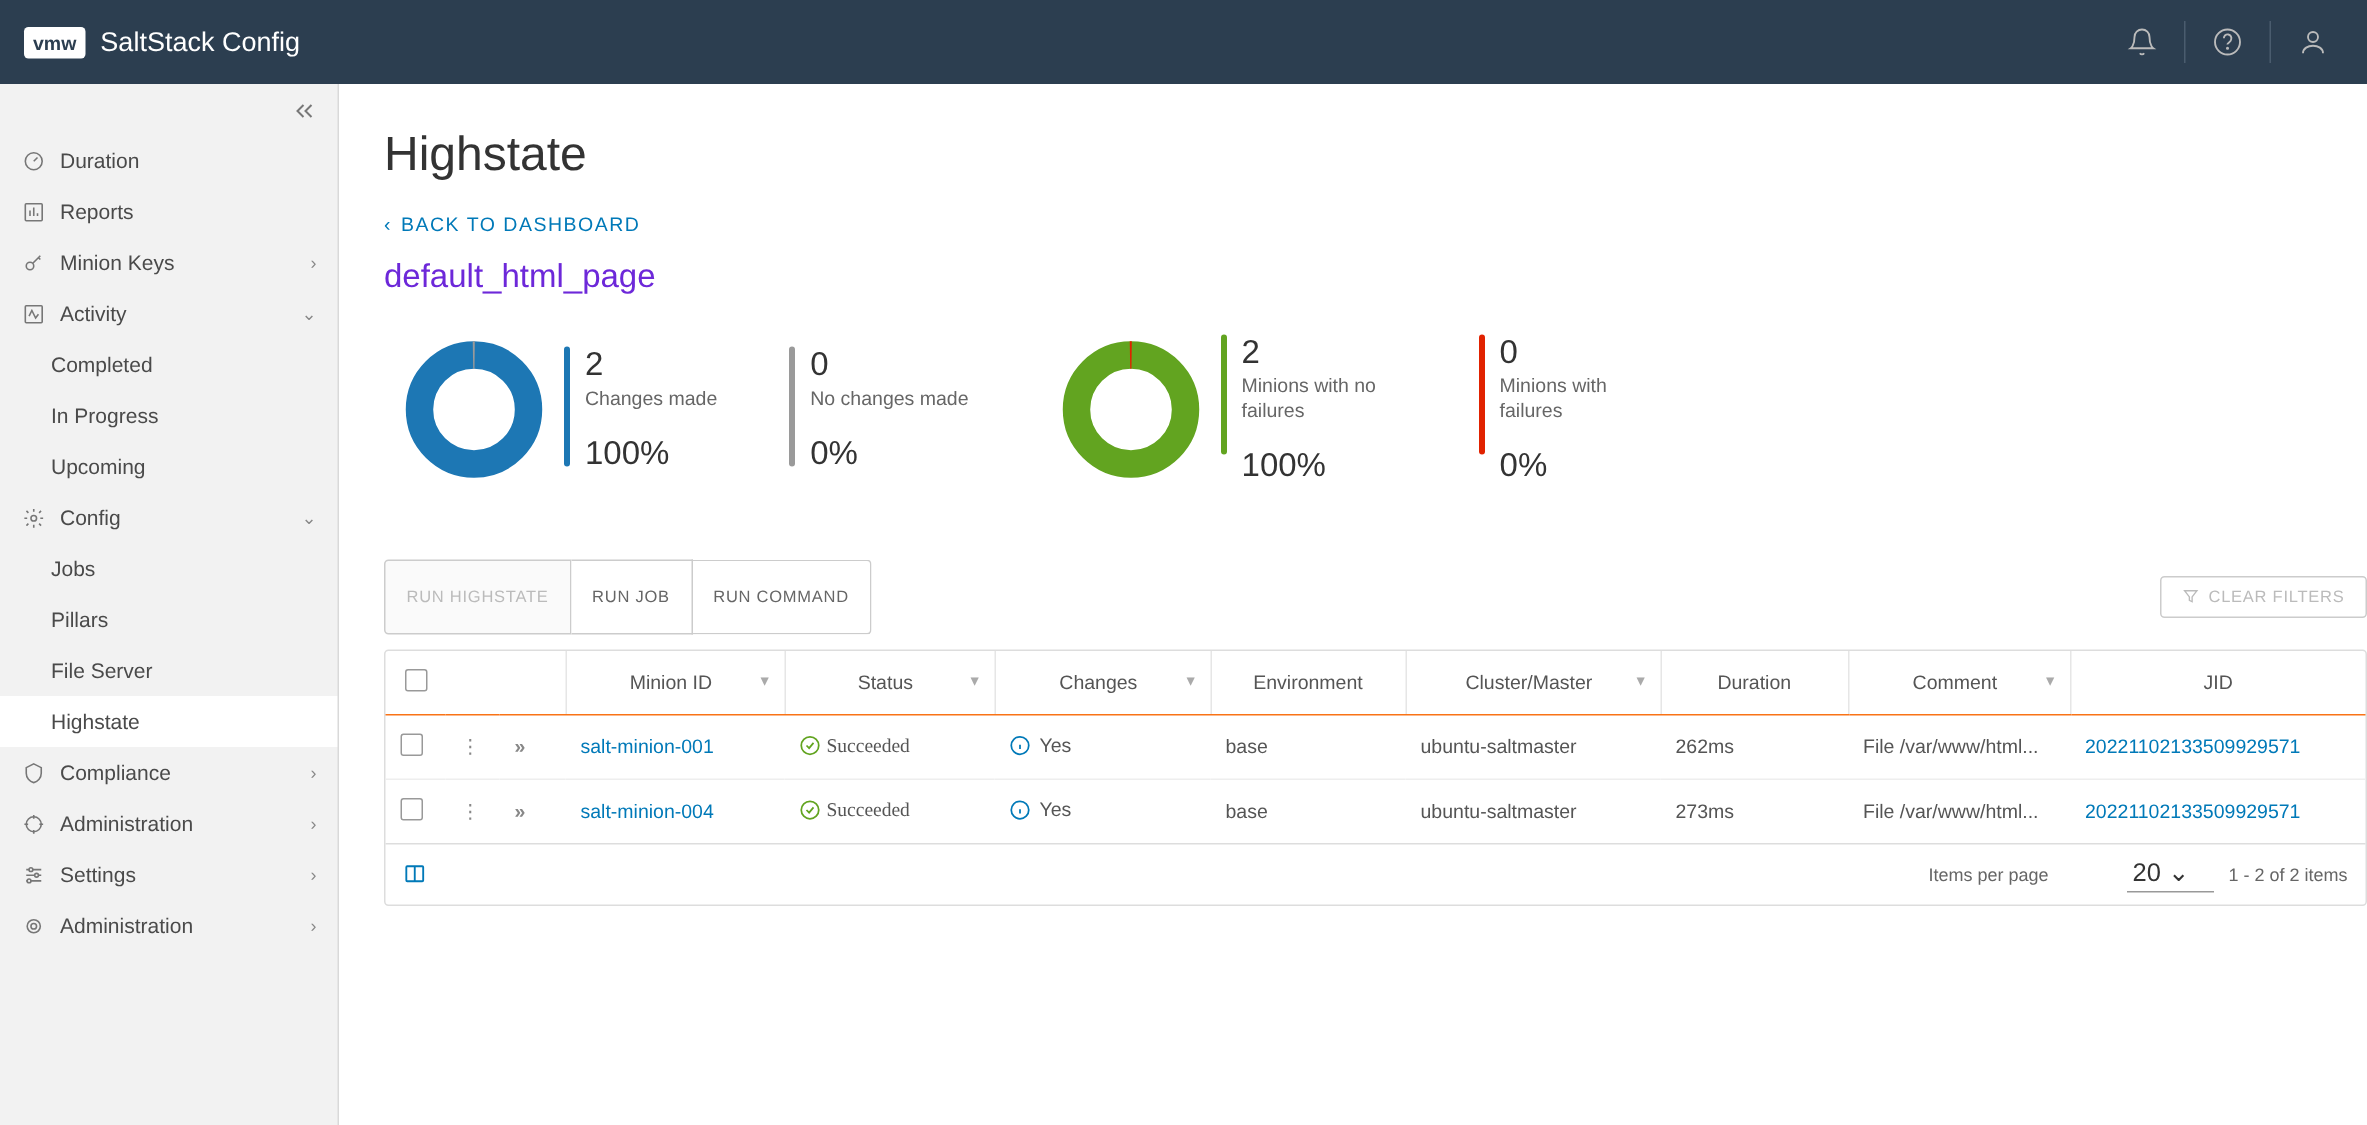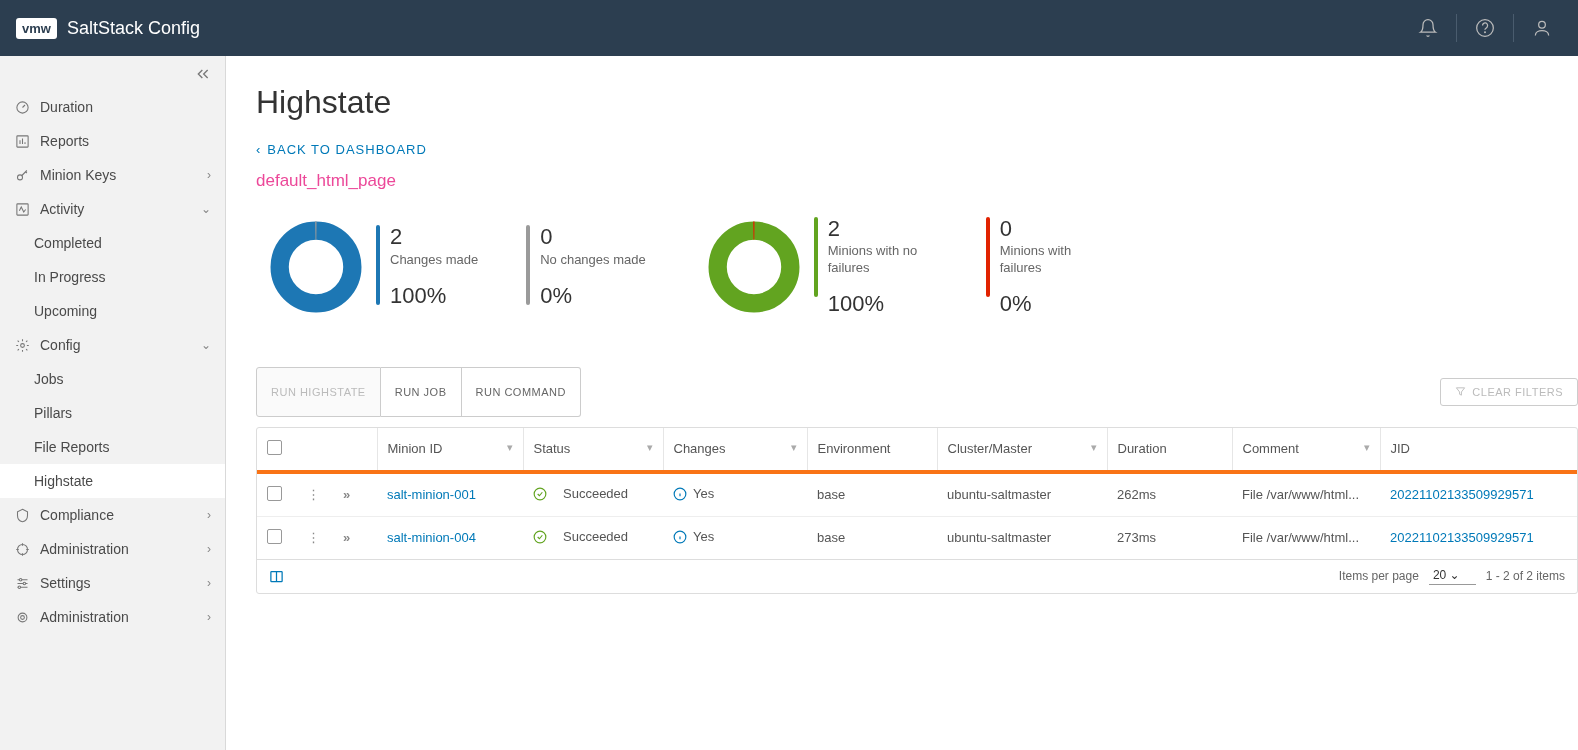--- a/index.html
+++ b/index.html
@@ -19,21 +19,21 @@
   .nav-item { display: flex; align-items: center; padding: 9px 14px; color: #4a4a4a; cursor: pointer; font-size: 14px; position: relative; }
   .nav-icon { width: 16px; height: 16px; margin-right: 10px; color: #777; display: inline-flex; align-items: center; justify-content: center; }
   .nav-label { flex: 1; }
   .nav-expand { color: #888; font-size: 12px; }
   .nav-sub { padding-left: 34px; }
   .nav-item.active { background: #fff; }
   
   .main { flex: 1; padding: 28px 0 0 30px; height: calc(100vh - 56px); overflow: auto; }
   .page-title { font-size: 32px; font-weight: 300; color: #333; margin-bottom: 20px; }
   .back-link { color: #0079b8; font-size: 13px; letter-spacing: 1px; cursor: pointer; display: inline-flex; align-items: center; gap: 6px; margin-bottom: 14px; }
-  .state-name { font-size: 17px; font-weight: 300; color: #ec4899; margin-bottom: 26px; }
+  .state-name { font-size: 22px; font-weight: 300; color: #6d28d9; margin-bottom: 26px; }
   
   .stats-row { display: flex; align-items: center; gap: 0; margin-bottom: 50px; }
   .donut-block { width: 120px; display: flex; align-items: center; justify-content: center; }
   .stat-block { display: flex; gap: 10px; padding-right: 48px; }
   .stat-bar { width: 4px; height: 80px; border-radius: 2px; }
   .stat-text { }
   .stat-count { font-size: 22px; font-weight: 300; color: #333; line-height: 1.1; }
   .stat-label { font-size: 13px; color: #666; max-width: 110px; line-height: 1.3; margin-top: 2px; }
   .stat-pct { font-size: 22px; font-weight: 300; color: #333; margin-top: 14px; }
   
@@ -42,39 +42,39 @@
   .btn { border: 1px solid #ccc; background: #fff; padding: 18px 14px; font-size: 11px; letter-spacing: 0.5px; color: #666; cursor: pointer; }
   .btn-group .btn + .btn { border-left: none; }
   .btn-group .btn:first-child { border-radius: 3px 0 0 3px; }
   .btn-group .btn:last-child { border-radius: 0 3px 3px 0; }
   .btn.disabled { color: #bbb; background: #fafafa; cursor: default; }
   .action-spacer { flex: 1; }
   .btn-clear { border: 1px solid #ccc; background: #fff; padding: 7px 14px; font-size: 11px; letter-spacing: 0.5px; color: #bbb; cursor: default; border-radius: 3px; display: inline-flex; align-items: center; gap: 6px; }
   
   .tablewrap { border: 1px solid #ddd; border-radius: 3px; background: #fff; }
   table { border-collapse: collapse; width: 100%; table-layout: fixed; }
-  thead th { border-bottom: 4px solid #f97316; padding: 12px 10px; text-align: left; font-weight: 500; font-size: 13px; color: #555; position: relative; margin-left: 31px; }
+  thead th { border-bottom: 1px solid #f97316; padding: 12px 10px; text-align: center; font-weight: 500; font-size: 13px; color: #555; position: relative; margin-left: 31px; }
   thead th .filter-icon { float: right; color: #aaa; font-size: 11px; }
   tbody td { border-bottom: 1px solid #eee; padding: 12px 10px; font-size: 13px; color: #555; white-space: nowrap; overflow: hidden; text-overflow: ellipsis; }
   tbody tr:last-child td { border-bottom: none; }
   .link-cell { color: #0079b8; cursor: pointer; }
   .checkbox { width: 15px; height: 15px; border: 1px solid #999; display: inline-block; border-radius: 2px; background: #fff; }
   .kebab { color: #888; cursor: pointer; }
   .chevron2 { color: #888; cursor: pointer; font-weight: bold; }
-  .status-ok { display: inline-flex; align-items: center; gap: 16px; }
+  .status-ok { display: inline-flex; align-items: center; gap: 4px; font-family: Liberation Serif, serif; }
   .status-ok .ico { color: #62a420; }
   .changes-yes { display: inline-flex; align-items: center; gap: 6px; }
   .changes-yes .ico { color: #0079b8; }
   .col-divider { border-left: 1px solid #e6e6e6; }
   
   .table-footer { border-top: 1px solid #ddd; padding: 8px 12px; display: flex; align-items: center; font-size: 12px; color: #666; }
   .cols-toggle { color: #0079b8; cursor: pointer; }
   .footer-spacer { flex: 1; }
   .ipp { display: flex; align-items: center; gap: 10px; }
-  .sel { border: none; border-bottom: 1px solid #999; padding: 0 16px 2px 4px; font-size: 12px; color: #333; }
+  .sel { border: none; border-bottom: 1px solid #999; padding: 0 16px 2px 4px; font-size: 17px; color: #333; margin-left: 42px; }
   
   svg { display: block; }
 </style>
 </head>
 <body>
 
 <div class="topbar">
   <span class="topbar-logo">vmw</span>
   <span class="topbar-title">SaltStack Config</span>
   <div class="topbar-icons">
@@ -167,21 +167,21 @@
       <span class="nav-label">Config</span>
       <span class="nav-expand">⌄</span>
     </div>
     <div class="nav-item nav-sub">
         <span class="nav-label">Jobs</span>
       </div>
     <div class="nav-item nav-sub">
         <span class="nav-label">Pillars</span>
       </div>
     <div class="nav-item nav-sub">
-        <span class="nav-label">File Reports</span>
+        <span class="nav-label">File Server</span>
       </div>
     <div class="nav-item nav-sub active">
         <span class="nav-label">Highstate</span>
       </div>
     <div class="nav-item">
       <span class="nav-icon">
           <svg width="15" height="15" viewBox="0 0 24 24" fill="none" stroke="currentColor" stroke-width="1.7">
             <path d="M12 2l8 4v6c0 5-3.5 9-8 10-4.5-1-8-5-8-10V6l8-4z"></path>
           </svg>
         </span>

